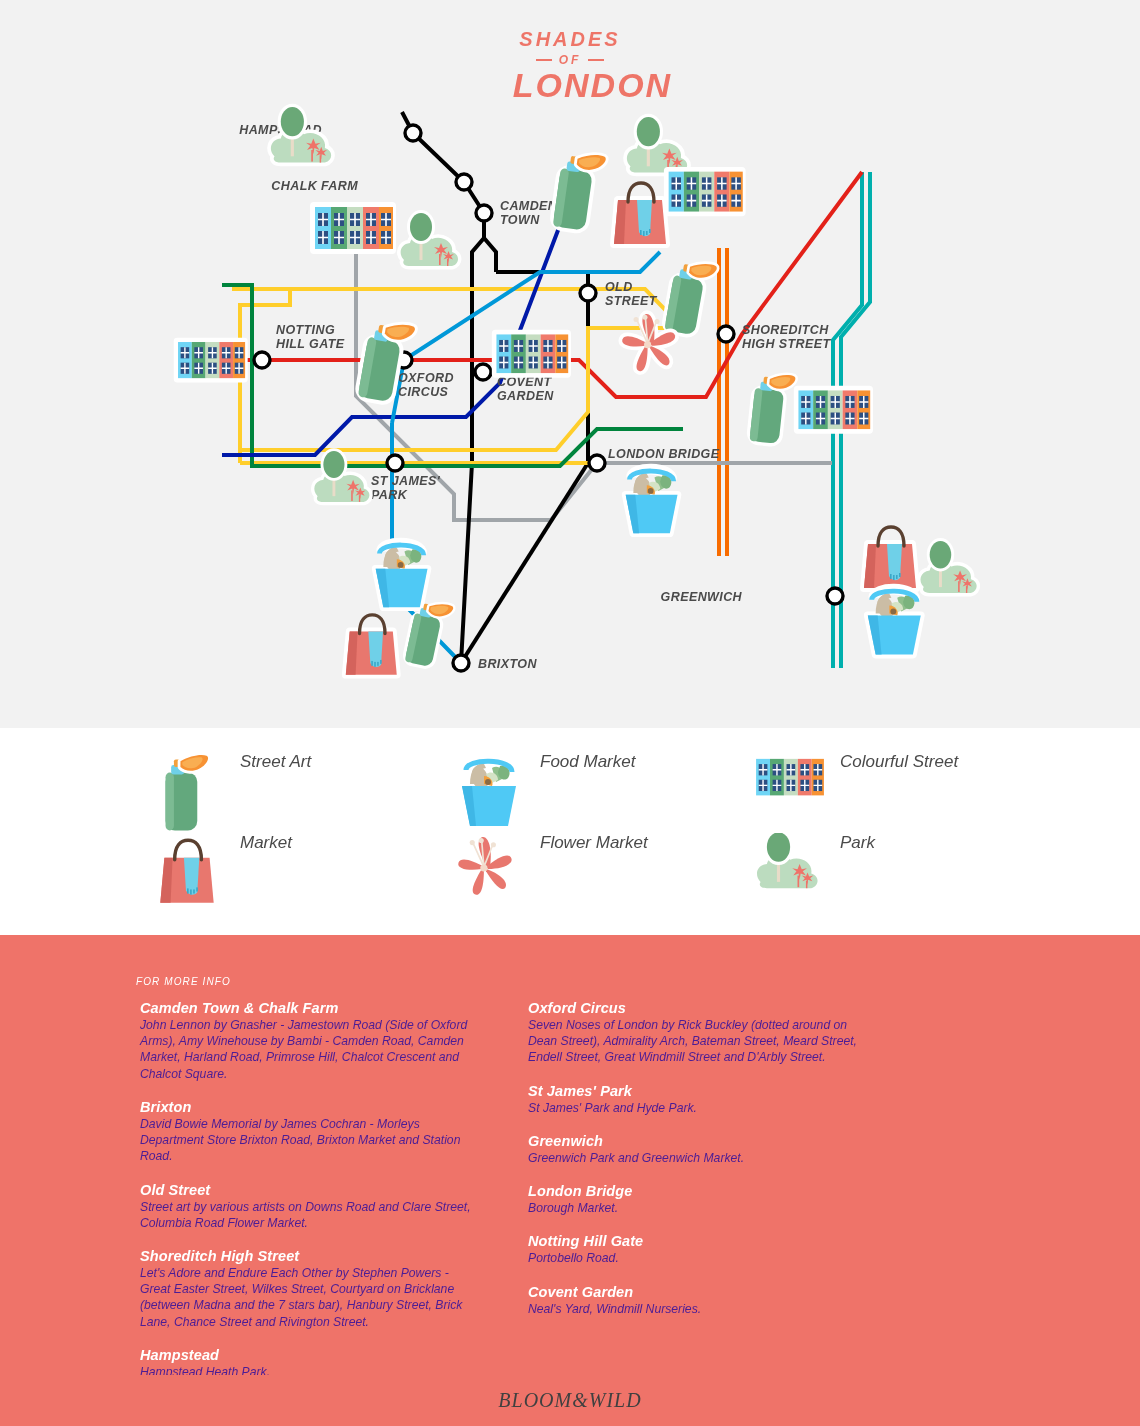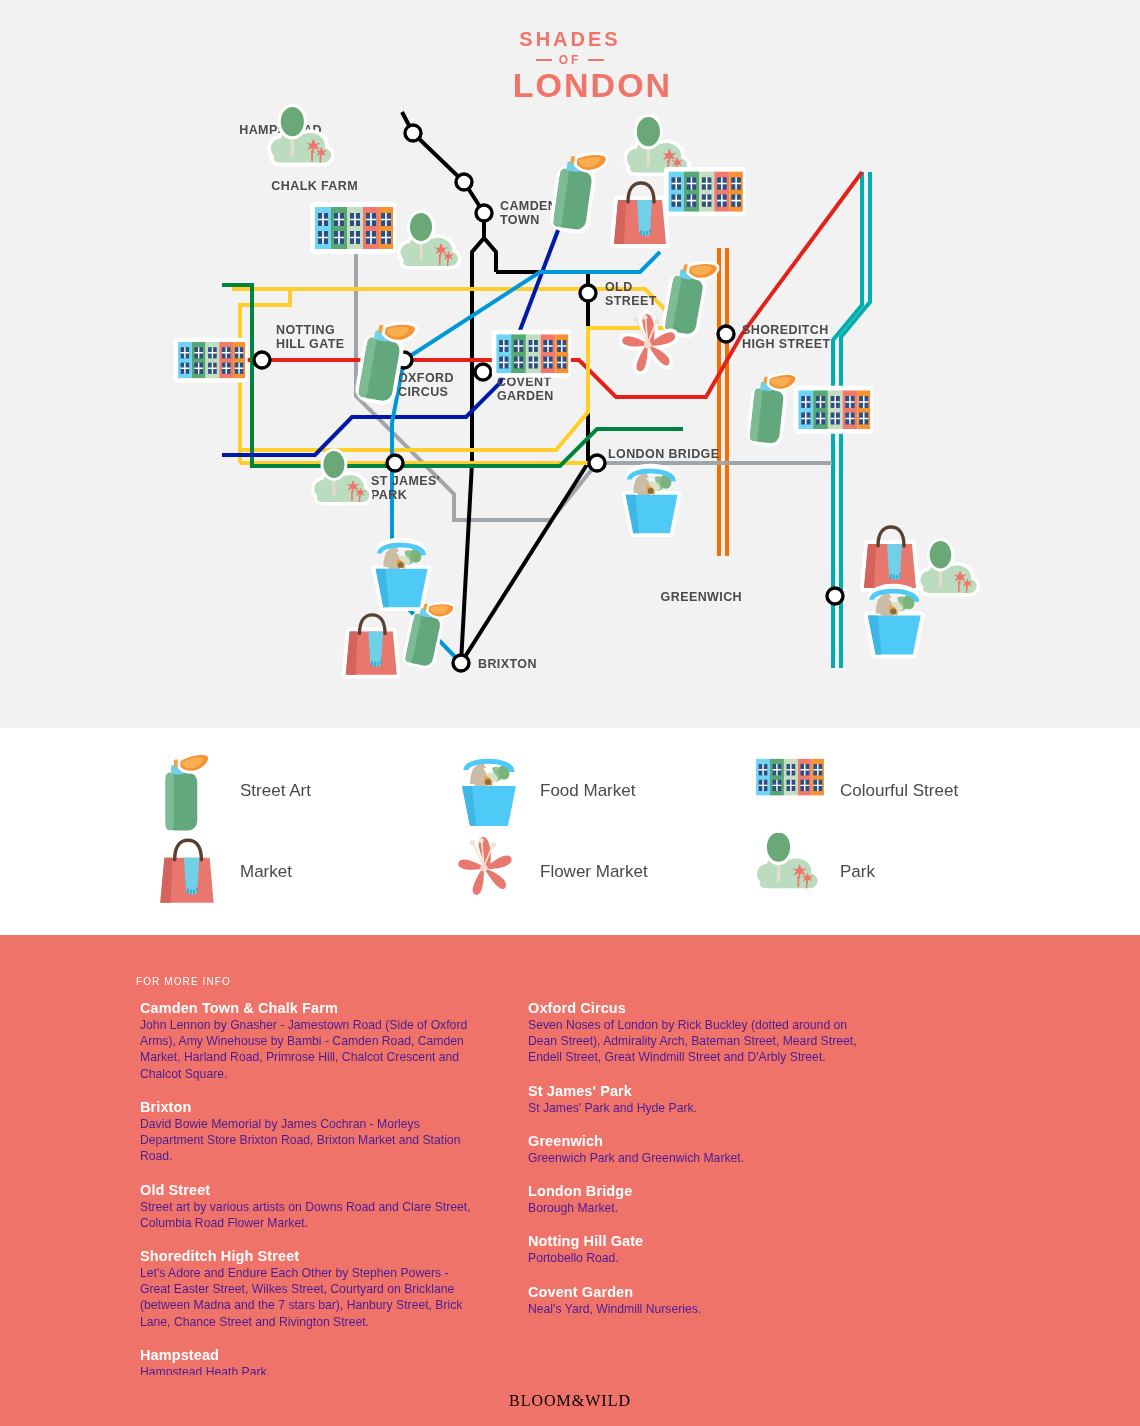--- a/index.html
+++ b/index.html
@@ -6,20 +6,21 @@
   html, body {
     width: 1140px;
     background: #ffffff;
     font-family: "Liberation Sans", sans-serif;
   }
   #page {
     position: relative;
     width: 1140px;
     height: 1426px;
     overflow: hidden;
+    font-style: italic;
   }
 
   
   .map-section {
     position: absolute;
     left: 0; top: 0;
     width: 1140px; height: 728px;
     background: #f2f2f2;
   }
   .title-block {
@@ -86,21 +87,20 @@
     position: absolute;
     left: 150px; top: 22px;
     width: 880px;
     display: grid;
     grid-template-columns: 300px 300px 280px;
     grid-template-rows: 81px 81px;
     align-items: center;
   }
   .legend-item {
     display: flex;
-    align-items: center;
     gap: 16px;
   }
   .legend-item .lg-ico {
     width: 74px;
     height: 78px;
     position: relative;
     flex: 0 0 74px;
   }
   .legend-item .lg-txt {
     font-size: 17px;
@@ -147,23 +147,23 @@
   .footer {
     position: absolute;
     left: 0; top: 1375px;
     width: 1140px; height: 51px;
     background: #ef7369;
     display: flex;
     align-items: center;
     justify-content: center;
   }
   .footer-logo {
-    color: #000000;
+    color: #404040;
     font-family: "Liberation Serif", serif;
-    font-size: 16px;
+    font-size: 20px;
     letter-spacing: 1px;
   }
 </style>
 </head>
 <body>
 
 <div id="page">
 
   <div class="map-section">
 

